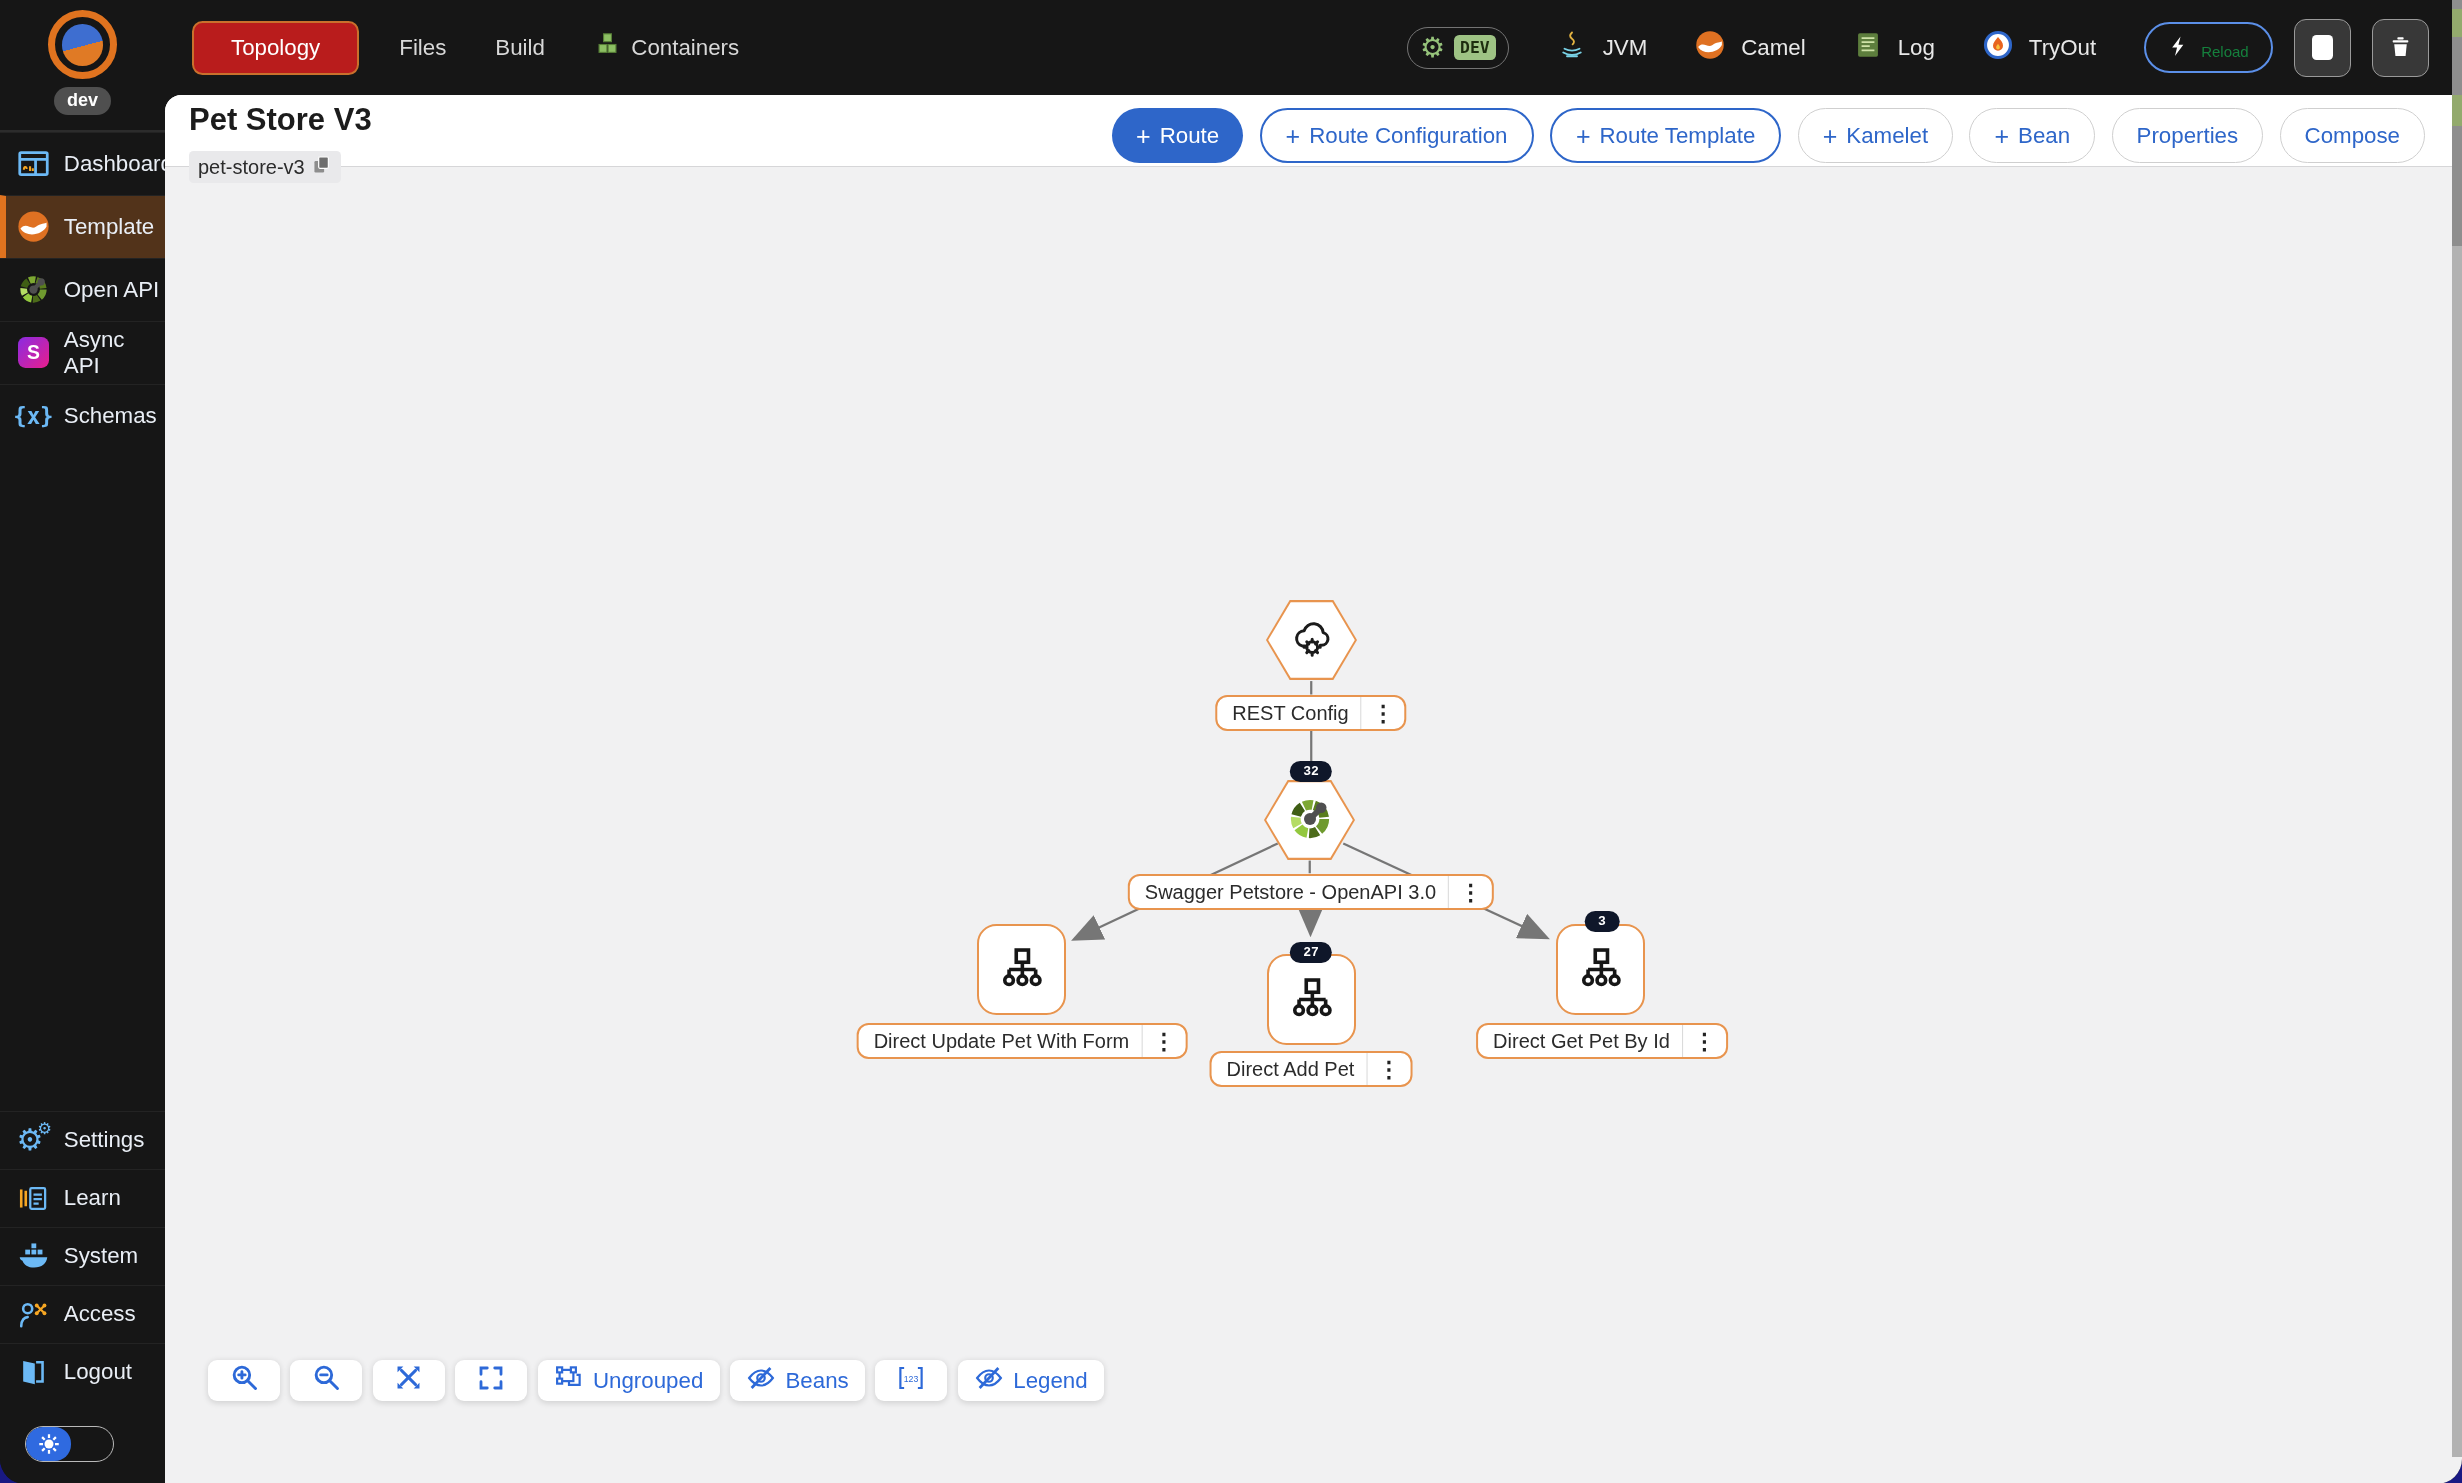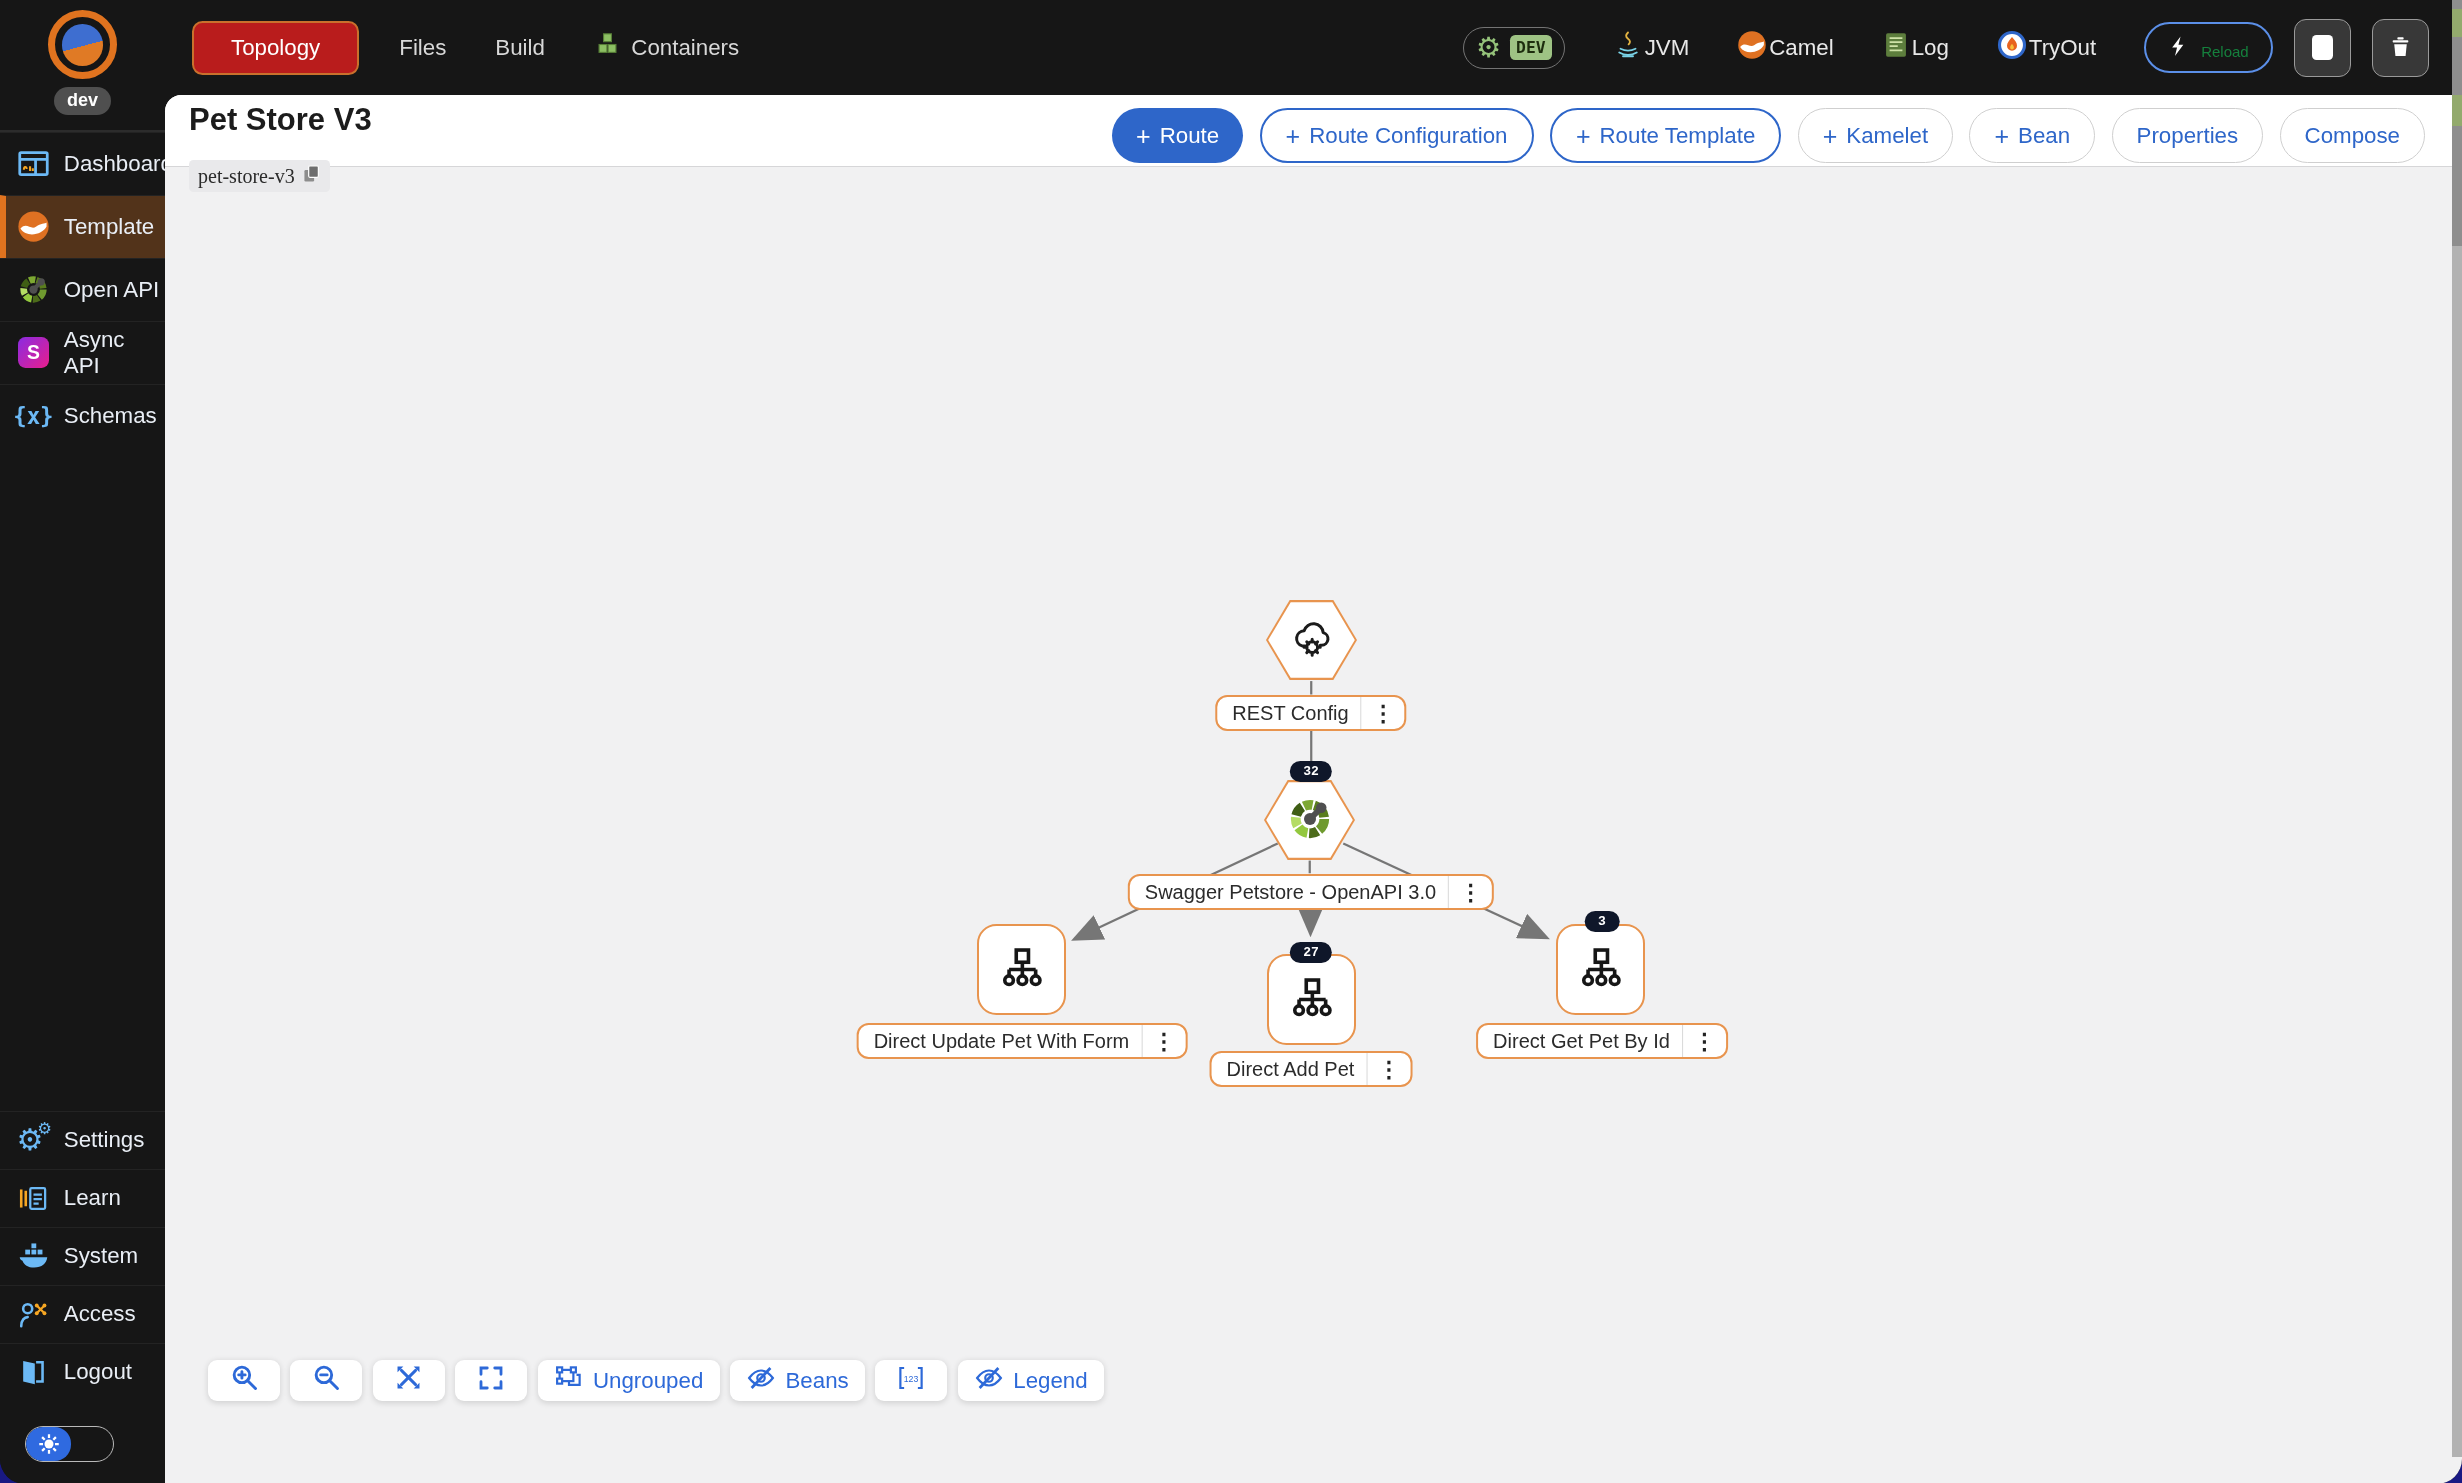--- a/index.html
+++ b/index.html
@@ -30,31 +30,31 @@
 
   
   .main-col { flex:1; display:flex; flex-direction:column; min-width:0; }
   .topbar { height:95px; flex:none; display:flex; align-items:center; background:#161616; padding-left:27px; }
   .tab { font-size:22.3px; color:#d8d8d8; margin-right:49px; cursor:pointer; display:flex; align-items:center; gap:10.4px; }
   .tab.active { background:#b91c1c; border:2.2px solid #c9702c; border-radius:10.4px; padding:12px 37px; color:#fff; margin-right:40px; }
   .top-right { margin-left:auto; display:flex; align-items:center; padding-right:33px; }
   .status-pill { display:flex; align-items:center; gap:9px; border:1.5px solid #747474; border-radius:744px; padding:6px 12px; }
   .status-pill .gear-glyph { color:#95c27a; font-size:28px; line-height:28px; }
   .dev-chip { background:#9ec384; color:#1d2d0e; font-family:"DejaVu Sans Mono", monospace; font-weight:bold; font-size:16.4px; border-radius:5.2px; padding:3px 6px; }
-  .top-link { display:flex; align-items:center; gap:2px; color:#e8e8e8; font-size:22.3px; margin-left:48px; cursor:pointer; }
+  .top-link { display:flex; align-items:center; gap:16px; color:#e8e8e8; font-size:22.3px; margin-left:48px; cursor:pointer; }
   .reload-btn { display:flex; align-items:flex-end; gap:10.4px; border:2.2px solid #5b8fe8; border-radius:744px; padding:10.4px 22.3px; color:#15803d; font-size:15px; margin-left:48px; background:transparent; cursor:pointer; }
   .win-btn { width:57px; height:58px; background:#383838; border:1.5px solid #9a9a9a; border-radius:12px; margin-left:21px; display:flex; align-items:center; justify-content:center; cursor:pointer; }
   .stop-square { width:21px; height:25px; background:#fff; border-radius:4.5px; }
 
   
   .card { flex:1; background:#f1f1f2; border-top-left-radius:16.4px; overflow:hidden; display:flex; flex-direction:column; position:relative; }
   .card-header { height:72px; flex:none; background:#fff; border-bottom:1.5px solid #d6d6d8; position:relative; }
   .title-block { position:absolute; left:24px; top:7.4px; }
   .page-title { font-size:31px; font-weight:bold; color:#1c1c1c; }
-  .proj-badge { display:inline-flex; align-items:center; gap:7.4px; background:#e9e9eb; border-radius:4.5px; padding:3.7px 9px; margin-top:22px; font-size:20px; color:#2b2b2b;font-family:Liberation Serif, serif; }
+  .proj-badge { display:inline-flex; align-items:center; gap:7.4px; background:#e9e9eb; border-radius:4.5px; padding:3.7px 9px; margin-top:13px; font-size:20px; color:#2b2b2b; }
   .hbtns { position:absolute; right:37px; top:13.4px; display:flex; align-items:center; gap:16.4px; }
   .hbtn { height:55px; border-radius:744px; padding:0 24px; font-size:22.3px; display:flex; align-items:center; gap:9px; background:#fff; cursor:pointer; font-family:inherit; }
   .hbtn .plus { font-size:25px; line-height:22.3px; }
   .hbtn.primary { background:#2e66c9; color:#fff; border:none; }
   .hbtn.outline-blue { border:2.2px solid #2e66c9; color:#2e66c9; }
   .hbtn.outline-gray { border:1.5px solid #cfcfcf; color:#2e66c9; }
 
   
   .canvas { flex:1; position:relative; overflow:hidden; }
   .edges { position:absolute; left:0; top:0; z-index:1; }

